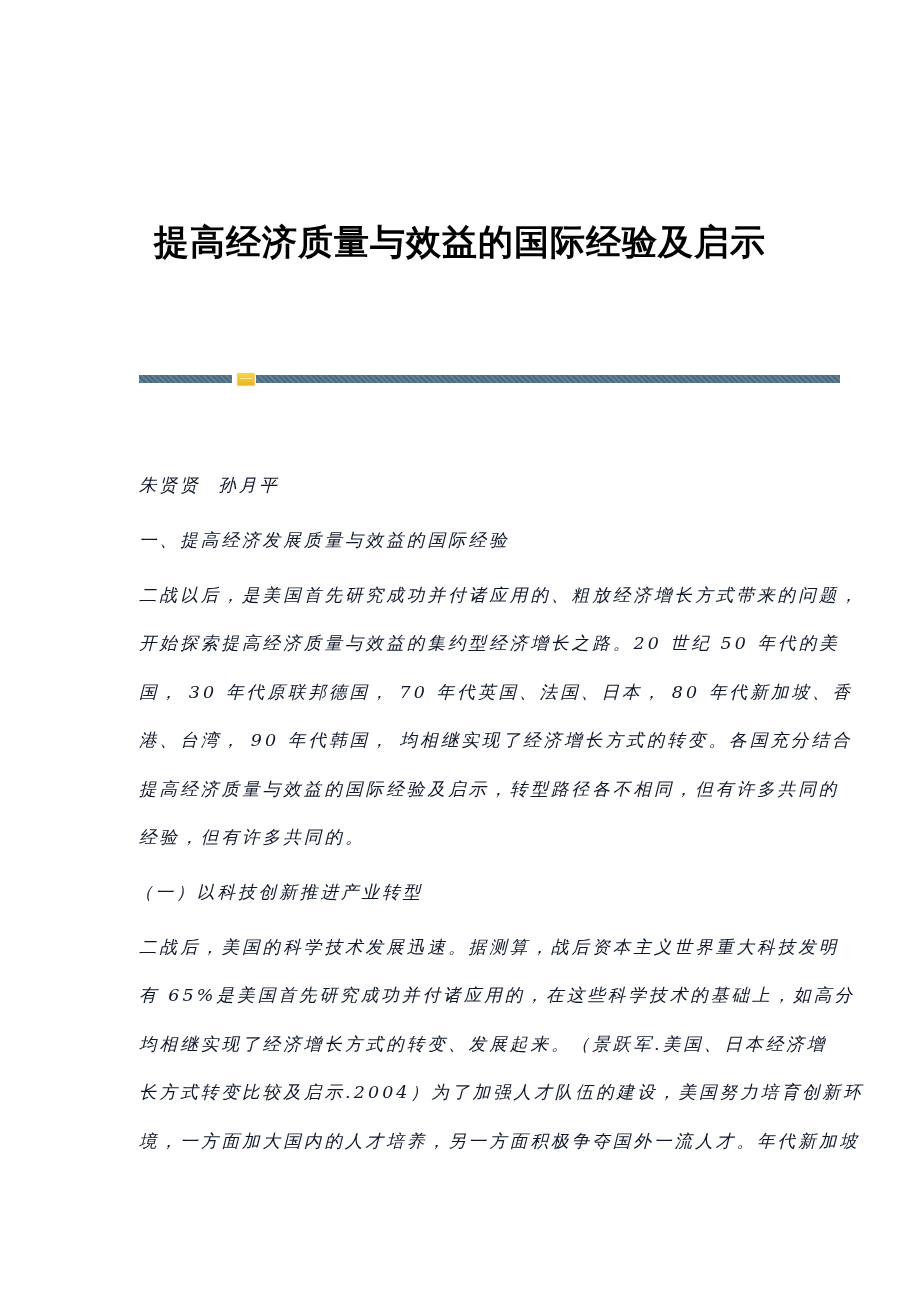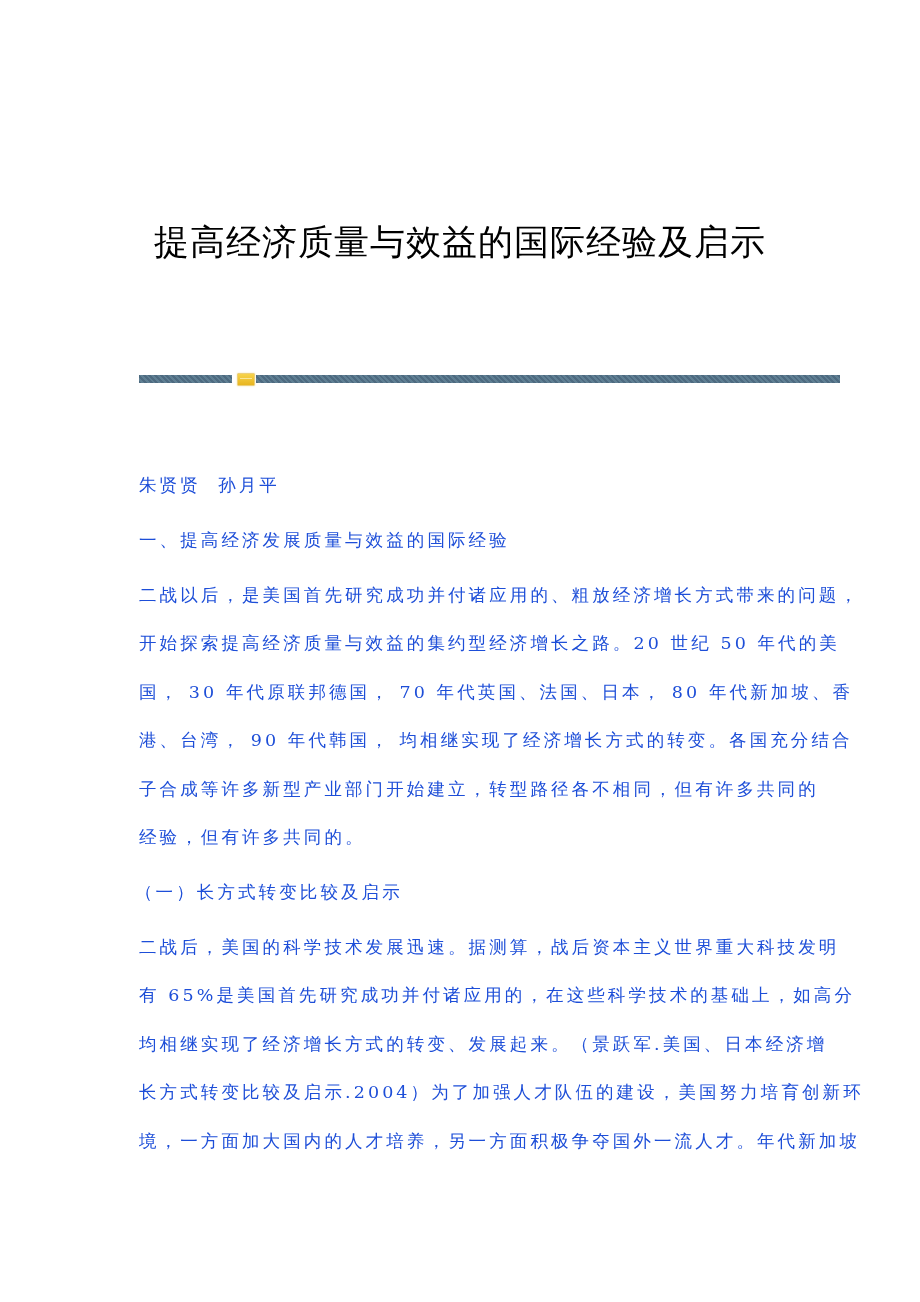--- a/index.html
+++ b/index.html
@@ -15,21 +15,21 @@
       font-family: "DejaVu Serif", "Liberation Serif", serif;
       color: #1a1a1a;
     }
     .doc-title {
       position: absolute;
       left: 0;
       top: 217px;
       width: 920px;
       text-align: center;
       font-family: "DejaVu Sans", "Liberation Sans", sans-serif;
-      font-weight: normal;
+      font-weight: bold;
       font-size: 35px;
       line-height: 50px;
       letter-spacing: 1px;
       color: #000;
     }
     .divider {
       position: absolute;
       top: 375px;
       left: 139px;
       width: 701px;
@@ -77,21 +77,22 @@
       top: 0;
       width: 660px;
     }
     .line {
       position: absolute;
       left: 0;
       white-space: pre;
       font-size: 17.5px;
       line-height: 22px;
       letter-spacing: 3.1px;
-      color: #1d4ed8;
+      color: #0f172a;
+      font-style: italic;
     }
   </style>
 </head>
 <body>
 
 <div class="doc-title">提高经济质量与效益的国际经验及启示</div>
 
 <div class="divider">
   <div class="divider-left"></div>
   <div class="divider-icon"></div>
@@ -99,23 +100,23 @@
 </div>
 
 <div class="body-text">
   <div class="line" style="top:474px">朱贤贤  孙月平</div>
   <div class="line" style="top:529px">一、提高经济发展质量与效益的国际经验</div>
 
   <div class="line" style="top:584px">二战以后，是美国首先研究成功并付诸应用的、粗放经济增长方式带来的问题，</div>
   <div class="line" style="top:632px">开始探索提高经济质量与效益的集约型经济增长之路。20 世纪 50 年代的美</div>
   <div class="line" style="top:681px">国， 30 年代原联邦德国， 70 年代英国、法国、日本， 80 年代新加坡、香</div>
   <div class="line" style="top:729px">港、台湾， 90 年代韩国， 均相继实现了经济增长方式的转变。各国充分结合</div>
-  <div class="line" style="top:778px">子合成等许多新型产业部门开始建立，转型路径各不相同，但有许多共同的</div>
+  <div class="line" style="top:778px">提高经济质量与效益的国际经验及启示，转型路径各不相同，但有许多共同的</div>
   <div class="line" style="top:826px">经验，但有许多共同的。</div>
 
-  <div class="line" style="top:881px; left:-4px">（一）长方式转变比较及启示</div>
+  <div class="line" style="top:881px; left:-4px">（一）以科技创新推进产业转型</div>
 
   <div class="line" style="top:936px">二战后，美国的科学技术发展迅速。据测算，战后资本主义世界重大科技发明</div>
   <div class="line" style="top:984px">有 65%是美国首先研究成功并付诸应用的，在这些科学技术的基础上，如高分</div>
   <div class="line" style="top:1033px">均相继实现了经济增长方式的转变、发展起来。（景跃军.美国、日本经济增</div>
   <div class="line" style="top:1081px">长方式转变比较及启示.2004）为了加强人才队伍的建设，美国努力培育创新环</div>
   <div class="line" style="top:1130px">境，一方面加大国内的人才培养，另一方面积极争夺国外一流人才。年代新加坡</div>
 </div>
 
 </body></html>

